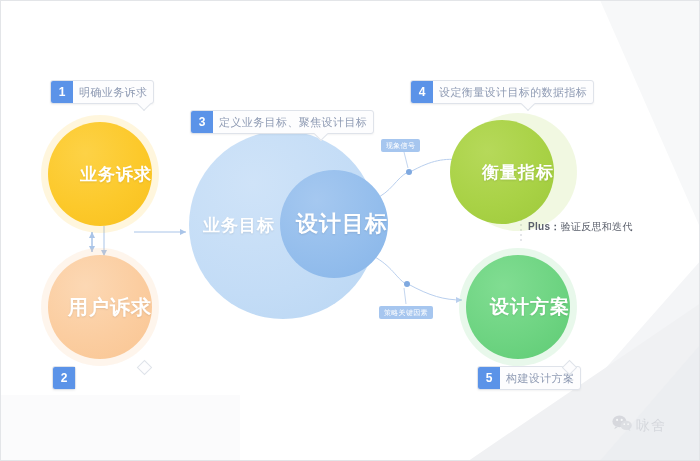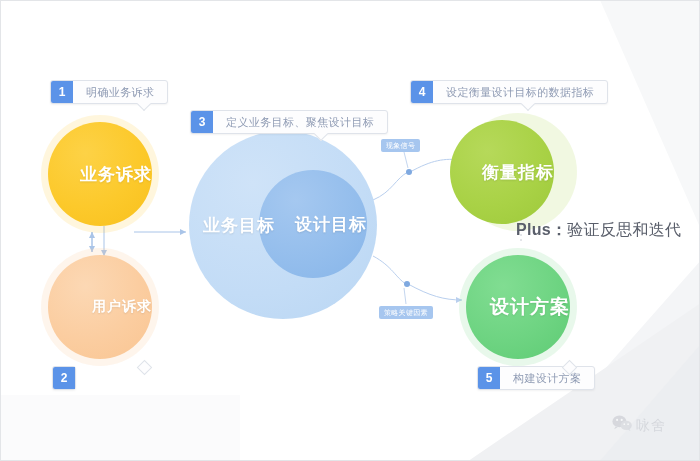--- a/index.html
+++ b/index.html
@@ -89,21 +89,21 @@
   #glow-business {
     left: 41px; top: 115px;
     width: 118px; height: 118px;
     background: rgba(252,201,43,0.16);
   }
 
   #circle-user {
     left: 48px; top: 255px;
     width: 104px; height: 104px;
     background: radial-gradient(circle at 36% 30%, #fcd8b4 0%, #fbcda0 55%, #f9c592 100%);
-    font-size: 14px;
+    font-size: 20px;
   }
   #glow-user {
     left: 41px; top: 248px;
     width: 118px; height: 118px;
     background: rgba(250,201,150,0.18);
   }
 
   #circle-metric {
     left: 450px; top: 120px;
     width: 104px; height: 104px;
@@ -133,24 +133,24 @@
     left: 189px; top: 131px;
     width: 188px; height: 188px;
     background: radial-gradient(circle at 34% 28%, #cfe3f8 0%, #c3dcf6 60%, #b9d6f3 100%);
     justify-content: flex-start;
     padding-left: 14px;
     box-sizing: border-box;
     font-size: 17px;
     color: #ffffff;
   }
   #venn-inner {
-    left: 259px; top: 170px;
+    left: 280px; top: 170px;
     width: 108px; height: 108px;
     background: radial-gradient(circle at 34% 28%, #a5c8f0 0%, #93bdec 60%, #87b5e9 100%);
-    font-size: 17px;
+    font-size: 22px;
   }
   #venn-outer .venn-label {
     position: relative;
     z-index: 2;
   }
 
   
   .callout {
     position: absolute;
     display: flex;
@@ -169,21 +169,21 @@
     font-size: 12px;
     font-weight: bold;
     display: flex;
     align-items: center;
     justify-content: center;
     border-radius: 2px 0 0 2px;
   }
   .callout .txt {
     display: flex;
     align-items: center;
-    padding: 0 13px;
+    padding: 0 6px;
     font-size: 11px;
     color: #8e9ab3;
     letter-spacing: 0.4px;
   }
   .callout .tail {
     position: absolute;
     width: 9px; height: 9px;
     background: #fdfdfe;
     border-right: 1px solid #dfe3ea;
     border-bottom: 1px solid #dfe3ea;
@@ -219,22 +219,22 @@
     border-radius: 2px;
     white-space: nowrap;
     line-height: 1;
   }
   #tag-signal  { left: 381px; top: 139px; }
   #tag-factor  { left: 379px; top: 306px; }
 
   
   #plus-note {
     position: absolute;
-    left: 516px; top: 220px;
-    font-size: 16px;
+    left: 528px; top: 220px;
+    font-size: 10px;
     color: #5a5f6b;
     white-space: nowrap;
     letter-spacing: 0.3px;
   }
   #plus-note .plus-key { font-weight: bold; }
 
   
   #watermark {
     position: absolute;
     left: 612px; top: 415px;

